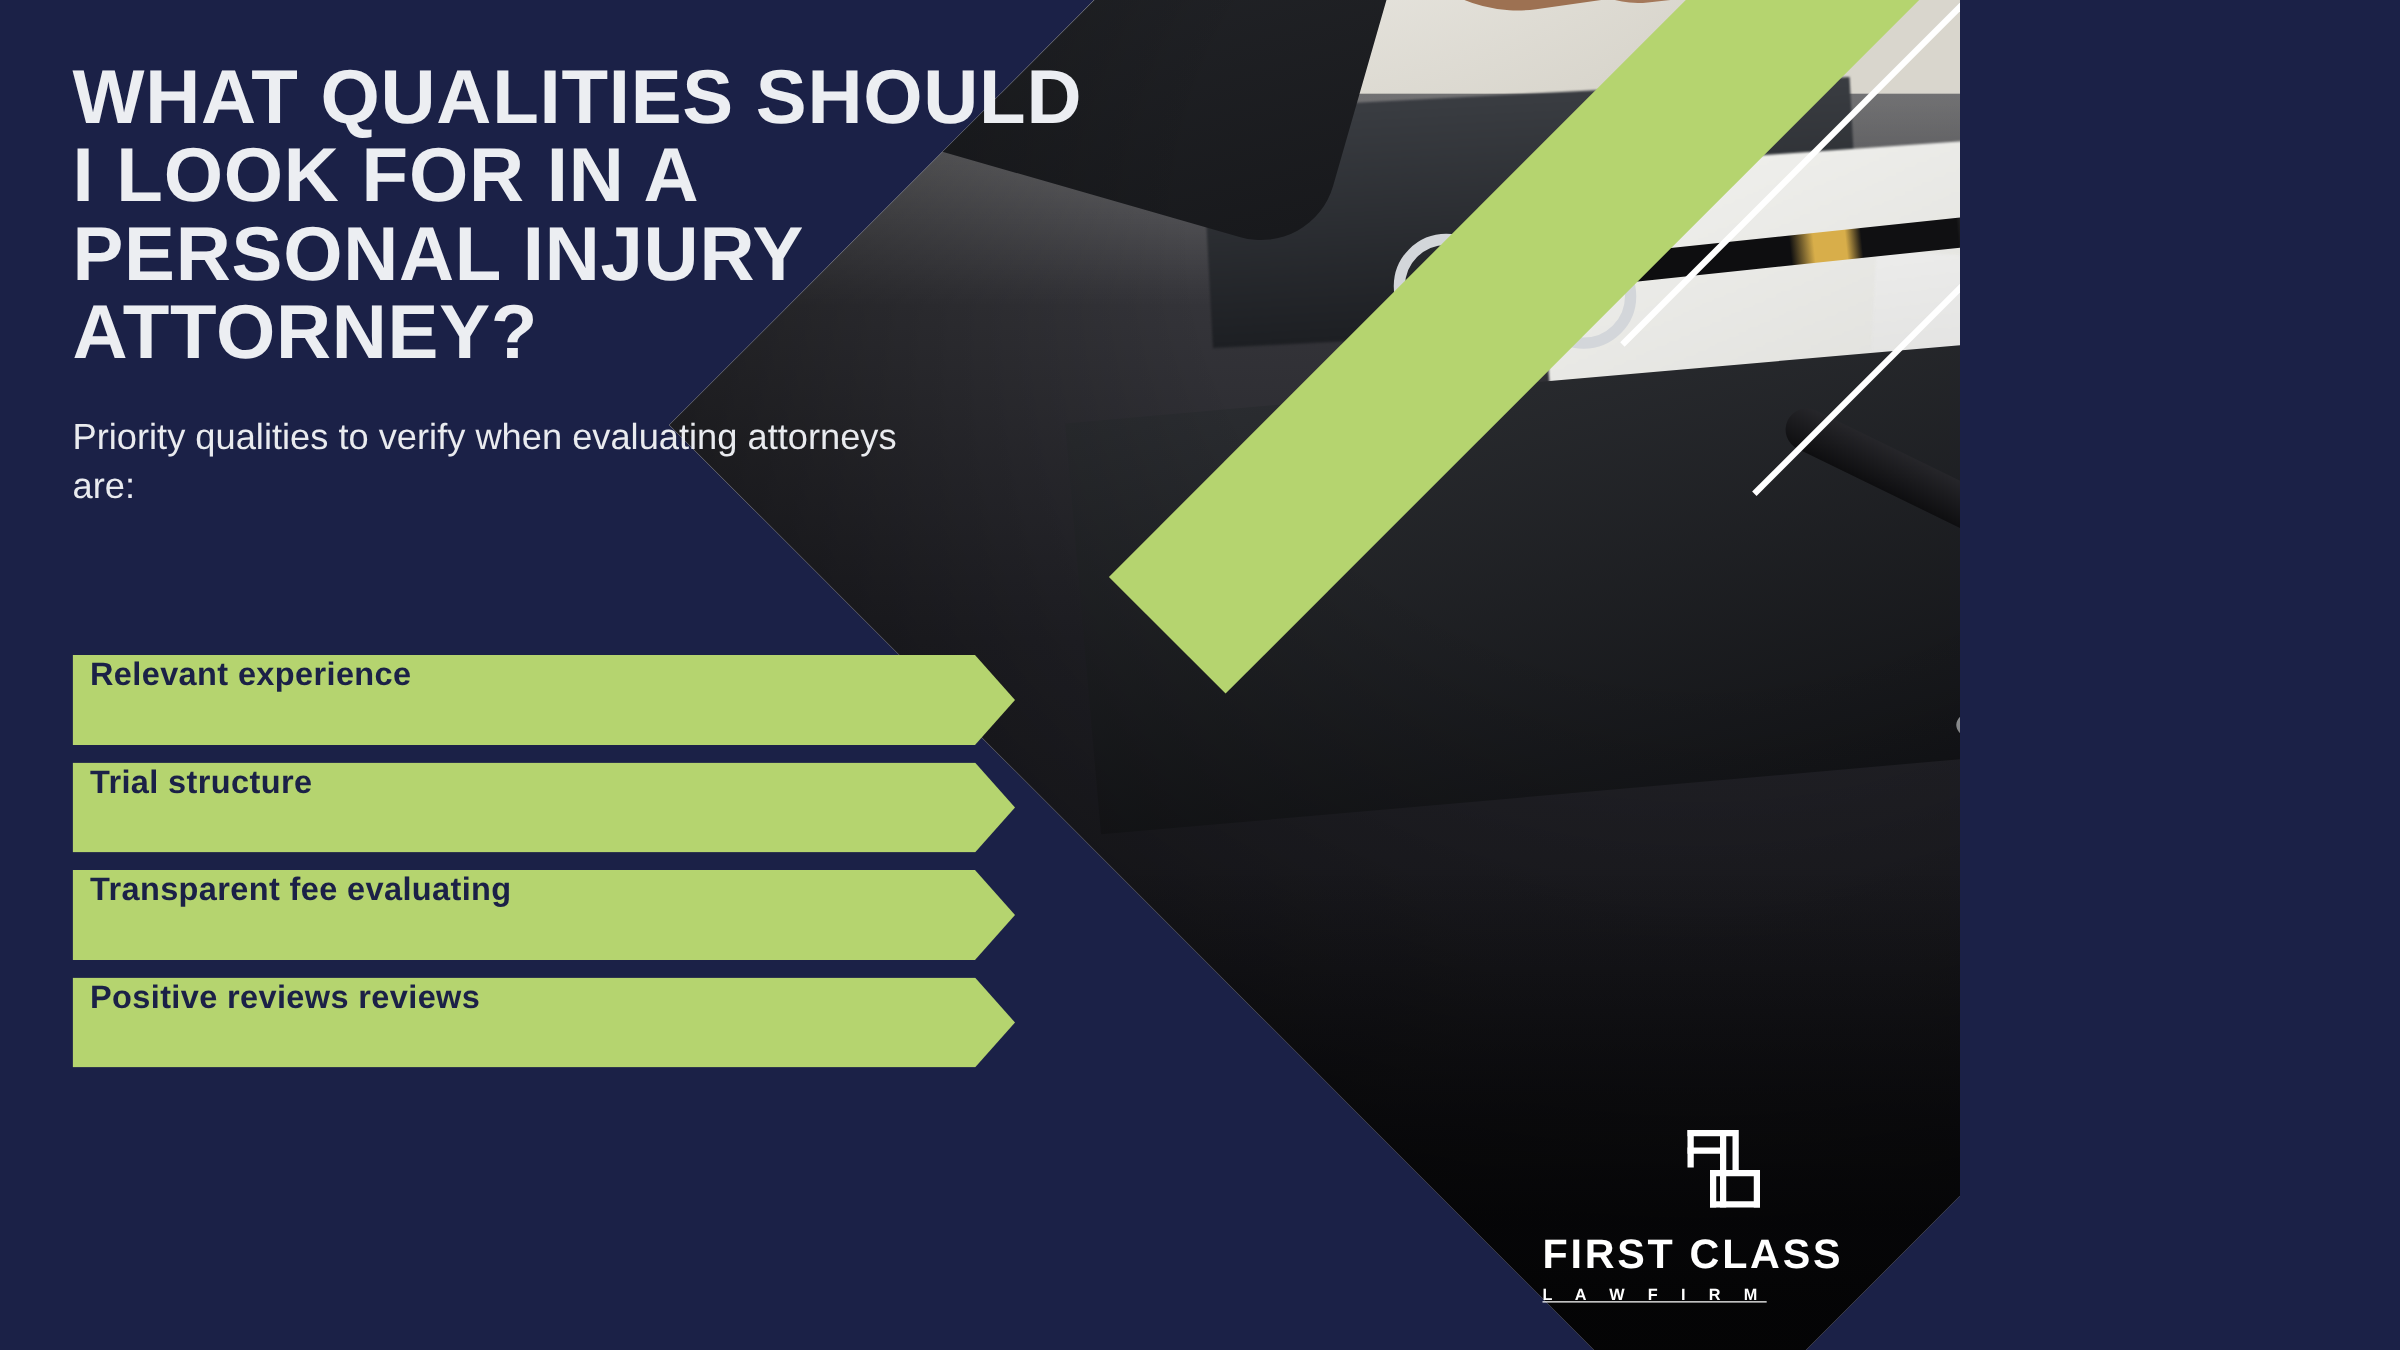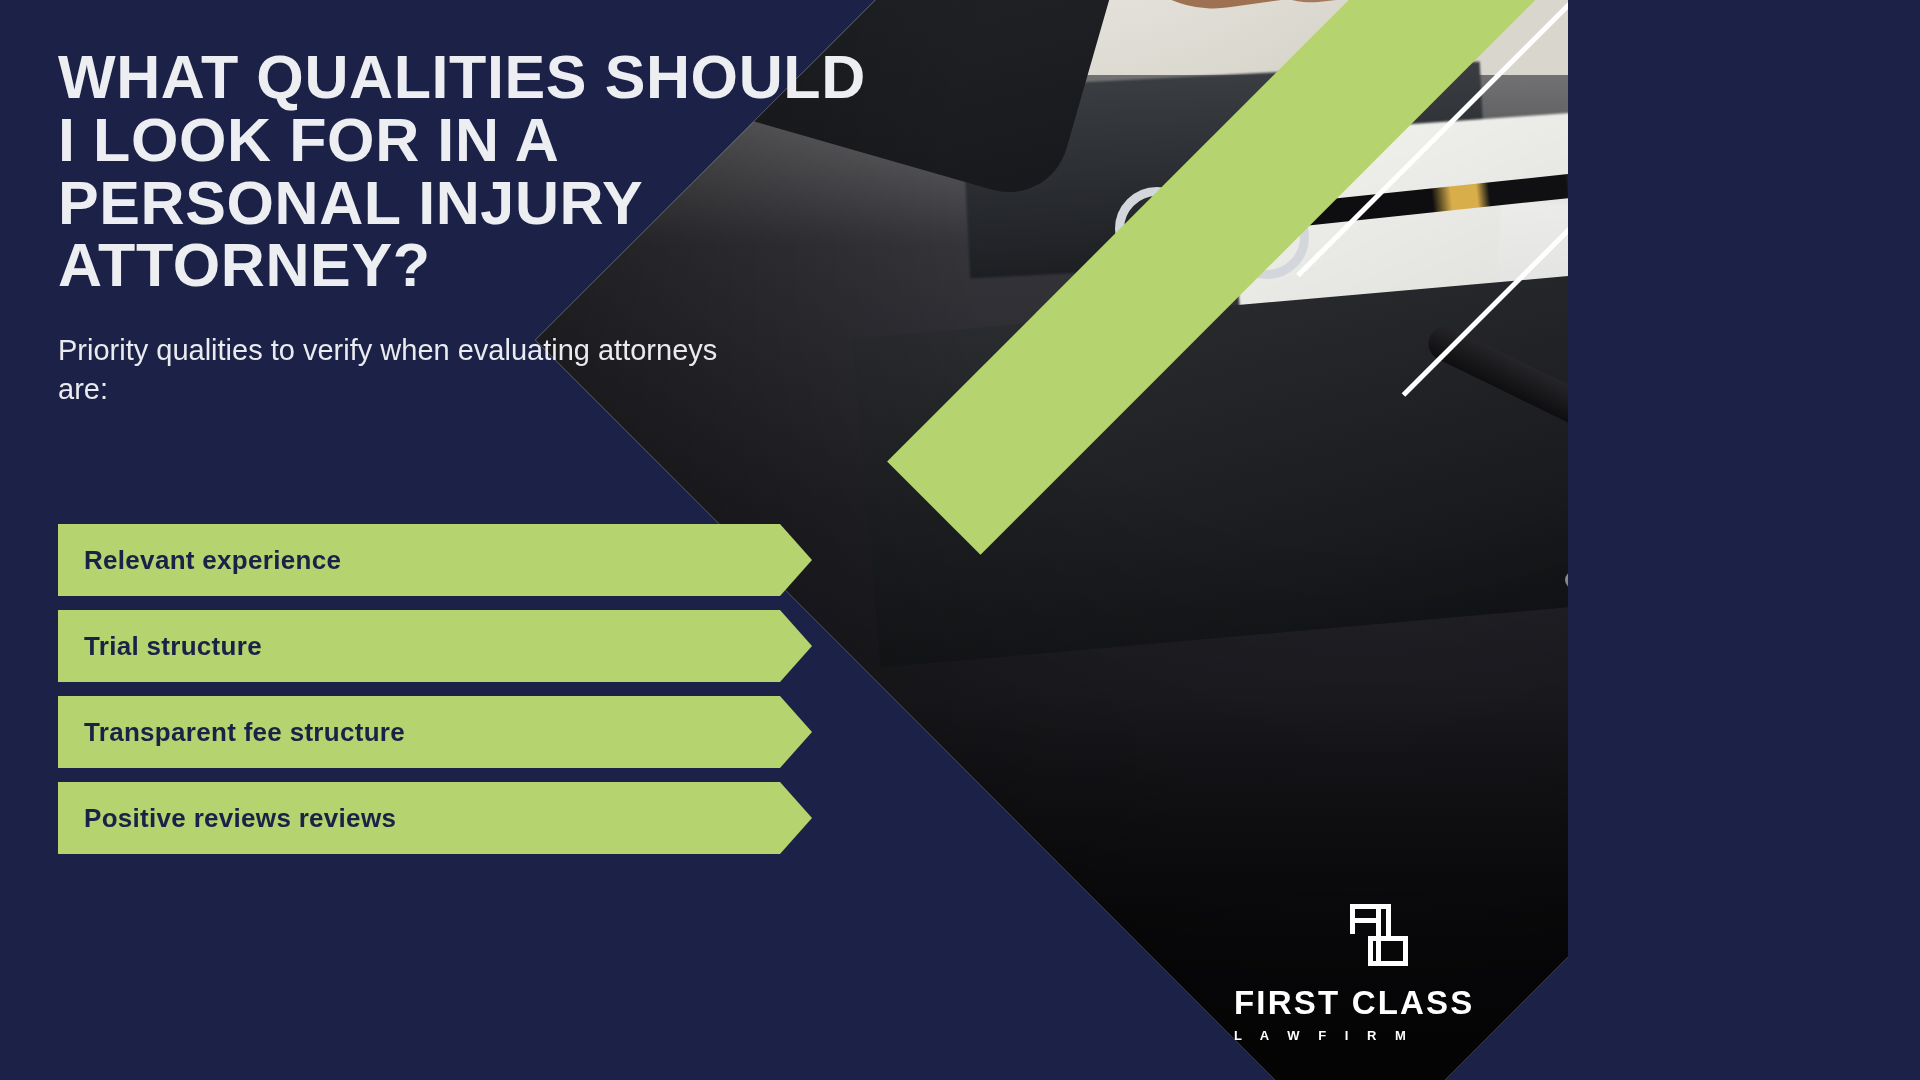--- a/index.html
+++ b/index.html
@@ -245,22 +245,21 @@
     width:760px;
     z-index:10;
   }
   .bar {
     position:relative;
     height:72px;
     margin-bottom:14px;
     background:#b5d46f;
     clip-path:polygon(0 0, calc(100% - 32px) 0, 100% 50%, calc(100% - 32px) 100%, 0 100%);
     display:flex;
-    align-items:center;
-    padding-left:26px;
+    padding-left:14px;
     width:754px;
   }
   .bar-label {
     color:#1b2147;
     font-size:26px;
     font-weight:bold;
     letter-spacing:.3px;
   }
 
   
@@ -283,20 +282,21 @@
     letter-spacing:2.2px;
     line-height:1;
   }
   .logo-sub {
     margin-top:10px;
     color:#ffffff;
     font-size:13px;
     font-weight:bold;
     letter-spacing:7.5px;
     line-height:1;
+    text-decoration:underline;
   }
 </style>
 </head>
 <body>
 
 <div class="canvas">
 
   <div class="corner-dark"></div>
 
   <div class="photo-diamond">
@@ -348,21 +348,21 @@
   </div>
 
   <div class="bars">
     <div class="bar">
       <span class="bar-label">Relevant experience</span>
     </div>
     <div class="bar">
       <span class="bar-label">Trial structure</span>
     </div>
     <div class="bar">
-      <span class="bar-label">Transparent fee structure</span>
+      <span class="bar-label">Transparent fee evaluating</span>
     </div>
     <div class="bar">
       <span class="bar-label">Positive reviews reviews</span>
     </div>
   </div>
 
   <div class="logo">
     <div class="logo-mark">
       <svg width="78" height="78" viewBox="0 0 78 78" aria-hidden="true">
         <g fill="#ffffff">

